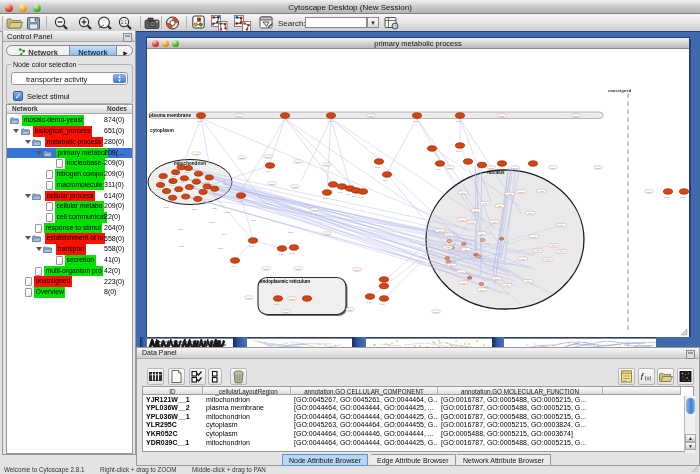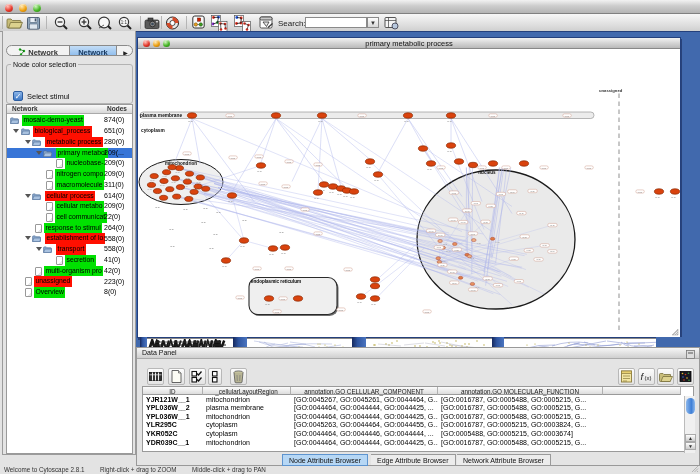--- a/index.html
+++ b/index.html
@@ -34,21 +34,21 @@
 .trow{position:absolute;left:0;width:125px;height:10.75px;font-size:7px;color:#000;white-space:nowrap;overflow:hidden}
 .trow .lab{position:absolute;top:0;padding:0 1.5px;height:10.75px;line-height:10.5px;font-size:6.8px}
 .trow .cnt{position:absolute;left:97px;top:1.2px}
 .g{background:#00e100}.r{background:#ff0f00}
 .tri{position:absolute;top:3px;width:0;height:0;border-left:3px solid transparent;border-right:3px solid transparent;border-top:4px solid #555}
 .fold{position:absolute;top:2px;width:9px;height:7px}
 .file{position:absolute;top:1px;width:7px;height:9px;background:linear-gradient(135deg,#fff 70%,#e8e8e8 70%);border:0.6px solid #999;border-radius:1px}
 .selrow{background:#3875d7}
 
 #mdi{left:136px;top:31px;width:564px;height:324px;background:#4169ad;border-top:1px solid #24407c}
-#netwin{position:absolute;left:1px;top:5px;width:544px;height:301px;background:#fff;border:1px solid #24407c;box-shadow:1px 2px 0 rgba(20,35,80,.55)}
+#netwin{position:absolute;left:10px;top:5px;width:544px;height:301px;background:#fff;border:1px solid #24407c;box-shadow:1px 2px 0 rgba(20,35,80,.55)}
 #nettitle{position:absolute;left:0;top:0;width:542px;height:11px;background:linear-gradient(#f2f2f2,#cfcfcf 60%,#b9b9b9);border-bottom:1px solid #888}
 #nettitle .t{position:absolute;left:0;right:0;top:1px;text-align:center;font-size:7.5px;color:#111}
 #cansvg{position:absolute;left:0;top:11px}
 
 #bandsvg{position:absolute;left:0;top:0}
 .bwin{position:absolute;top:306px;height:11px;background:#fff;border-top:1px solid #888}
 .bbar{position:absolute;top:305px;height:13px;background:linear-gradient(90deg,#16295e,#2f55a0 40%,#4a74bf)}
 
 #dpanel{left:136px;top:347px;width:564px;height:119px;background:#e4e4e4;border:1px solid #999}
 #dphead{position:absolute;left:0;top:0;width:562px;height:11px;background:linear-gradient(#f6f6f6,#cfcfcf);border-bottom:1px solid #aaa;font-size:7px;color:#111;padding:1px 0 0 5px}
@@ -66,20 +66,21 @@
 #status{left:0;top:466px;width:700px;height:8px;font-size:6.3px;color:#333}
 #status span{position:absolute;top:0}
 svg text{font-family:"Liberation Sans",sans-serif}
 </style></head>
 <body>
 <div id="app">
 <div class="abs" id="titlebar">
  <div class="light" style="left:5px;background:radial-gradient(circle at 35% 30%,#ffc0b8,#e8382a 55%,#98201a)"></div>
  <div class="light" style="left:19px;background:radial-gradient(circle at 35% 30%,#ffeab8,#f0a210 55%,#a86a08)"></div>
  <div class="light" style="left:33px;background:radial-gradient(circle at 35% 30%,#d2f5c0,#48b828 55%,#287a12)"></div>
+ <div class="t">Cytoscape Desktop (New Session)</div>
 </div>
 <div class="abs" id="toolbar">
  <div class="sep" style="left:2px"></div>
  <svg class="ticon" style="left:6px" width="17" height="16" viewBox="0 0 17 16">
         <path d="M1 12 L1 5 Q1 4 2 4 L5 4 L6.5 5.5 L14 5.5 Q15 5.5 15 6.5 L15 12 Q15 13 14 13 L2 13 Q1 13 1 12 Z" fill="#c8bd7a" stroke="#7a713e" stroke-width="0.8"></path>
         <path d="M2.5 13 L4.5 7.5 L16.5 7.5 L14 13 Z" fill="#ddd390" stroke="#7a713e" stroke-width="0.8" fill-opacity="0.9"></path>
       </svg>
  <svg class="ticon" style="left:26px" width="15" height="16" viewBox="0 0 15 16">
         <rect x="1.5" y="2.5" width="12" height="11.5" rx="1" fill="#8fa6bd" stroke="#44566b" stroke-width="0.9"></rect>
         <rect x="4" y="2.8" width="7" height="4.5" fill="#e8eef5" stroke="#44566b" stroke-width="0.5"></rect>
@@ -169,32 +170,37 @@
  <div id="search-drop">▼</div>
  <svg class="ticon" style="left:384px" width="15" height="15" viewBox="0 0 15 15">
         <rect x="1" y="2.5" width="11" height="10" rx="1" fill="#f5f5f5" stroke="#444" stroke-width="0.9"></rect>
         <line x1="1" y1="5.5" x2="12" y2="5.5" stroke="#444" stroke-width="0.7"></line>
         <line x1="4.5" y1="2.5" x2="4.5" y2="12.5" stroke="#444" stroke-width="0.7"></line>
         <circle cx="11" cy="11" r="3" fill="#b8c8dd" stroke="#334" stroke-width="0.8"></circle>
       </svg>
 </div>
 
 <div class="abs" id="cpanel">
+ <div id="cphead">Control Panel<svg style="position:absolute;right:3px;top:1.5px" width="9" height="9" viewBox="0 0 9 9">
+          <rect x="0.5" y="0.5" width="8" height="8" fill="#ddd" stroke="#777" stroke-width="0.8"></rect>
+          <rect x="2" y="2" width="5" height="2" fill="#999"></rect>
+        </svg></div>
  <div id="cptabs">
    <div class="net"><svg width="8" height="8" viewBox="0 0 8 8" style="vertical-align:-1px">
             <circle cx="2" cy="1.5" r="1.2" fill="#2a2"></circle>
             <circle cx="6" cy="3" r="1.2" fill="#2a2"></circle>
             <circle cx="3" cy="6.5" r="1.2" fill="#2a2"></circle>
             <path d="M2 1.5 L6 3 L3 6.5" stroke="#060" stroke-width="0.7" fill="none"></path>
           </svg> Network</div>
    <div class="mos">Network</div>
    <div class="arr">▶</div>
  </div>
  <div id="cpgroup">
    <div class="lg">Node color selection</div>
+   <div id="cpdrop">transporter activity<div class="cap">▲<br>▼</div></div>
    <div id="cpcheck">✓</div>
         <div id="cpchecklbl">Select stimul</div>
  </div>
  <div id="tree">
   <div id="treehead">
           <span style="position:absolute;left:5px">Network</span>
           <span class="c2">Nodes</span>
         </div>
   <div class="trow" style="top:10.2px">
           <svg class="fold" style="left:3px" width="10" height="8" viewBox="0 0 10 8">

